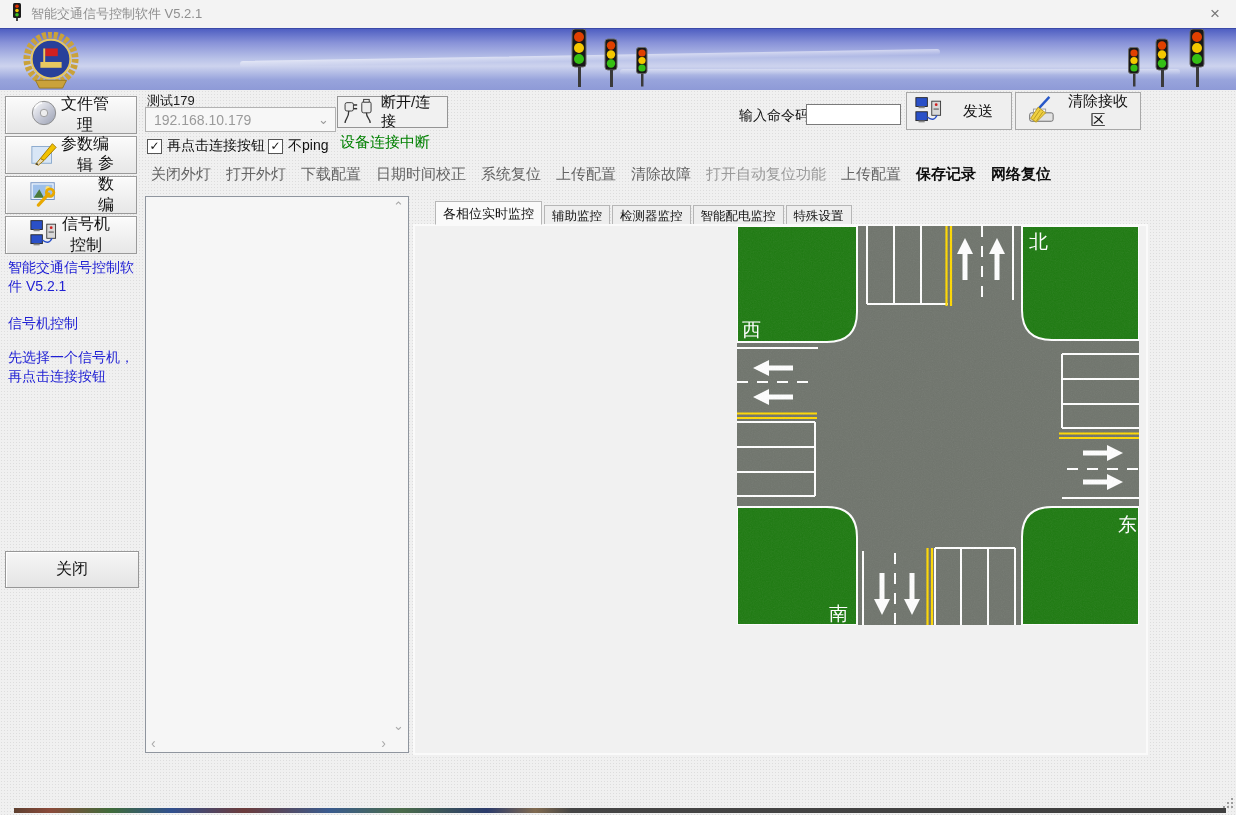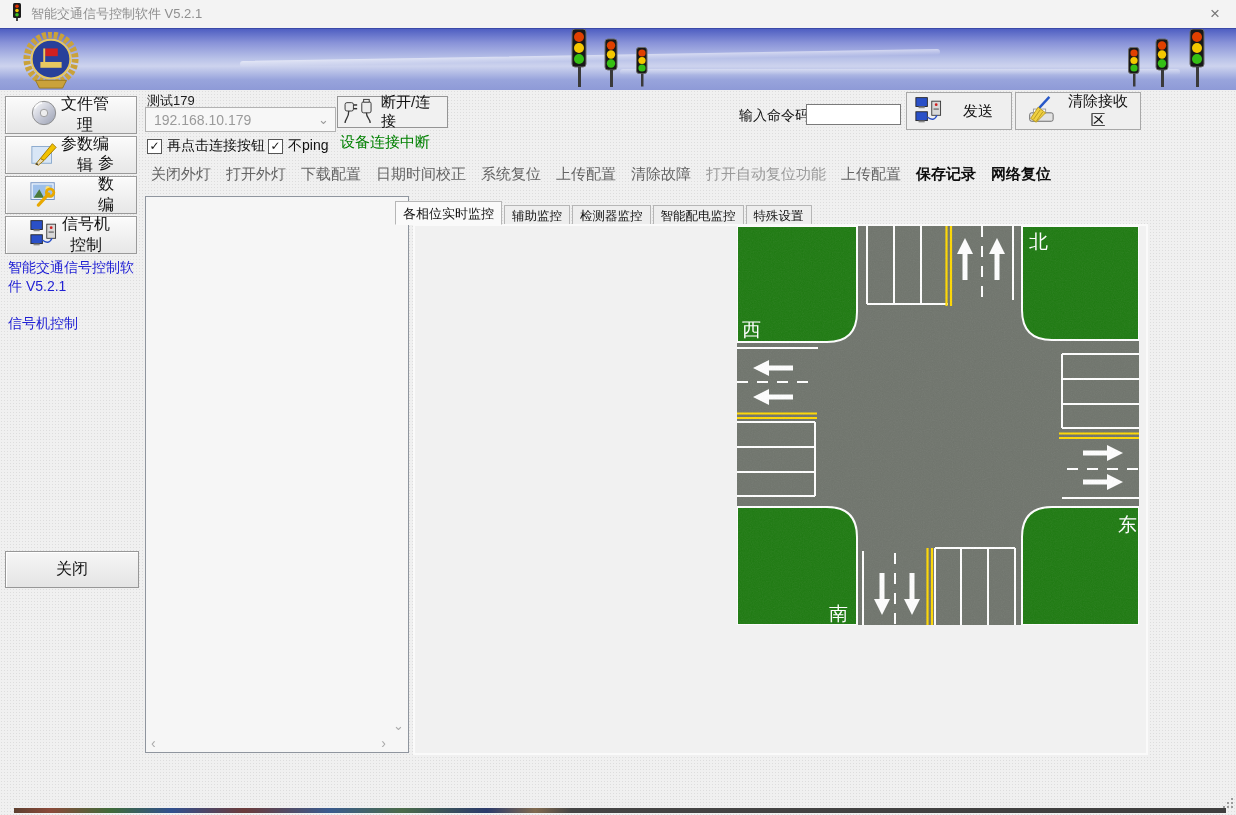--- a/index.html
+++ b/index.html
@@ -56,21 +56,21 @@
   .menu-item.dim{color:#646464;}
   .menu-item.faint{color:#9a9a9a;}
   .menu-item.strong{color:#0d0d0d;font-weight:bold;}
   
   .listbox{left:145px;top:196px;width:264px;height:557px;background:#f6f6f6;border:1px solid #8f959e;box-sizing:border-box;}
   .vscroll{position:absolute;top:2px;right:2px;bottom:19px;width:15px;display:flex;flex-direction:column;
     justify-content:space-between;align-items:center;color:#aaa;font-size:13px;}
   .hscroll{position:absolute;left:2px;right:19px;bottom:2px;height:14px;display:flex;
     justify-content:space-between;align-items:center;color:#aaa;font-size:14px;padding:0 3px;}
   
-  .tabstrip{left:395px;top:201px;height:24px;display:flex;align-items:flex-end;}
+  .tabstrip{left:435px;top:201px;height:24px;display:flex;align-items:flex-end;}
   .tab{height:20px;line-height:20px;padding:0 7px;font-size:12.5px;color:#111;border:1px solid #b6b6b6;
     background:#eeeeee;margin-right:2px;box-sizing:border-box;}
   .tab.active{height:24px;line-height:24px;background:#fafafa;border-bottom:1px solid #fafafa;font-size:13px;z-index:3;}
   .panel{left:413px;top:224px;width:735px;height:531px;background:#f1f1f1;
     border:2px solid #fafafa;box-sizing:border-box;z-index:1;}
   .mapwrap{left:737px;top:226px;z-index:2;line-height:0;}
   
   .bottom-strip{left:14px;bottom:2px;width:1212px;height:5px;
     background:linear-gradient(90deg,#5e4030 0%,#8a4a3a 3%,#3f6b3a 8%,#31508e 13%,#6b3b3b 19%,#3a5b8e 26%,#4a6b4a 32%,#2b3b6b 39%,#806a50 43%,#454545 46%,#3f3f3f 100%);}
   .grip{right:3px;bottom:7px;width:10px;height:10px;}
@@ -217,20 +217,21 @@
           <circle cx="24" cy="9" r="1.6" fill="#d02020"></circle>
           <rect x="21" y="13" width="6" height="2" fill="#888"></rect>
           <path d="M14,23 q7,6 11,-2" stroke="#2a50c8" stroke-width="1.6" fill="none"></path>
         </svg>
     </span>
     <span class="lbl">信号机控制</span>
   </div>
 
   <div class="abs side-info" style="top:258px;color:#1f1fd4;">智能交通信号控制软件  V5.2.1</div>
   <div class="abs side-info" style="top:314px;color:#1f1fd4;">信号机控制</div>
+  <div class="abs side-info" style="top:348px;color:#1f1fd4;">先选择一个信号机，再点击连接按钮</div>
 
   <div class="abs close-btn">
     <span>关闭</span>
   </div>
 
   <div class="abs small-label" style="left:147px;top:92px;">测试179</div>
   <div class="abs combo">
     <input readonly="" value="192.168.10.179" style="">
     <span class="chev">⌄</span>
   </div>

